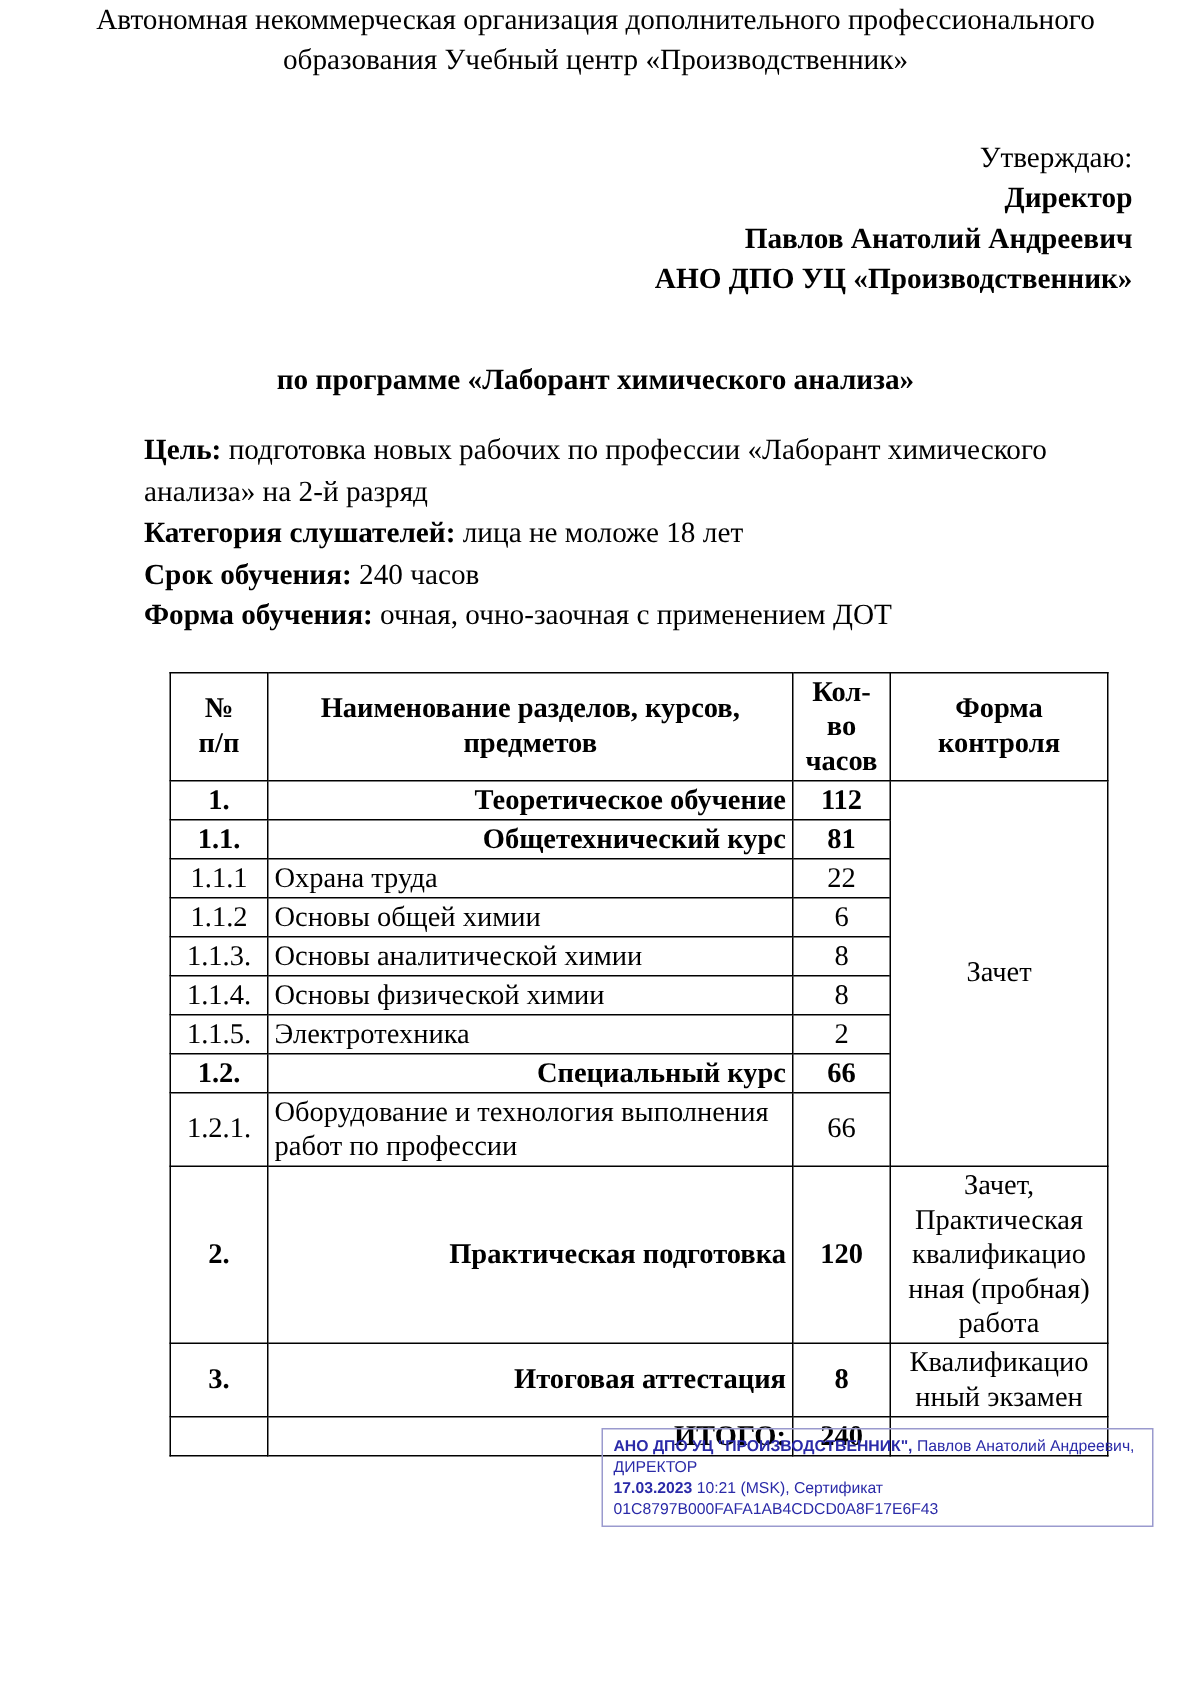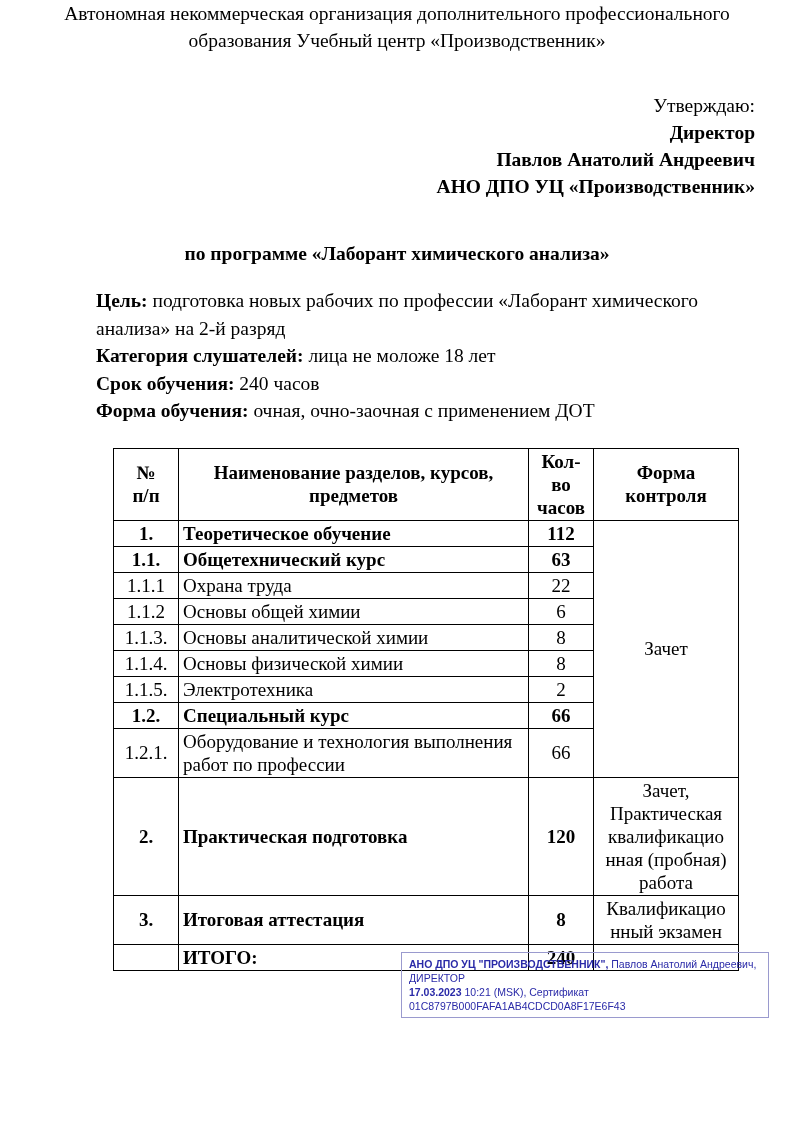--- a/index.html
+++ b/index.html
@@ -62,21 +62,21 @@
   td.num   { text-align: center; }
   td.name  { text-align: left; padding-left: 8px; }
   td.hours { text-align: center; }
   td.control {
     text-align: center;
     white-space: pre-line;
     font-weight: normal;
   }
   tr.section td.num, tr.section td.hours { font-weight: bold; }
   tr.section td.name, tr.total td.name {
-    text-align: left;
+    text-align: right;
     font-weight: bold;
     padding-left: 4px;
   }
   tr.total td.hours { font-weight: bold; }
   tr.plain td { height: 23px; }
   .stamp {
     position: absolute;
     left: 401px;
     top: 952px;
     width: 368px;
@@ -135,21 +135,21 @@
   <tbody>
     <tr class="section plain">
       <td class="num">1.</td>
       <td class="name">Теоретическое обучение</td>
       <td class="hours">112</td>
       <td class="control" rowspan="9">Зачет</td>
     </tr>
     <tr class="section plain">
       <td class="num">1.1.</td>
       <td class="name">Общетехнический курс</td>
-      <td class="hours">63</td>
+      <td class="hours">81</td>
     </tr>
     <tr class="item plain">
       <td class="num">1.1.1</td>
       <td class="name">Охрана труда</td>
       <td class="hours">22</td>
     </tr>
     <tr class="item plain">
       <td class="num">1.1.2</td>
       <td class="name">Основы общей химии</td>
       <td class="hours">6</td>

